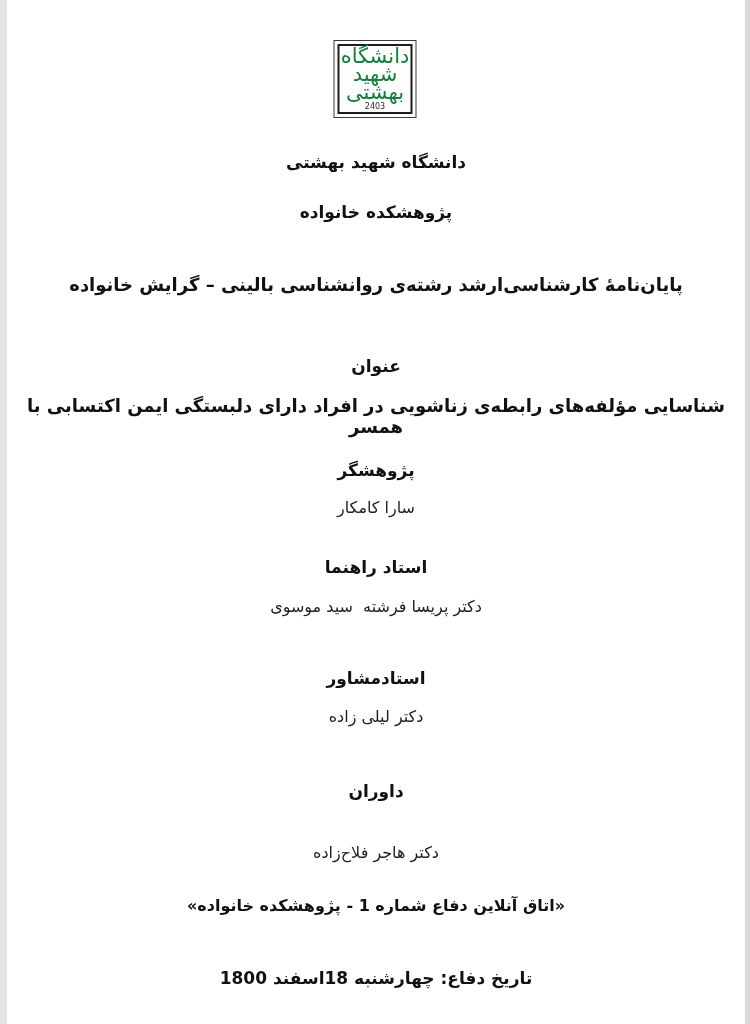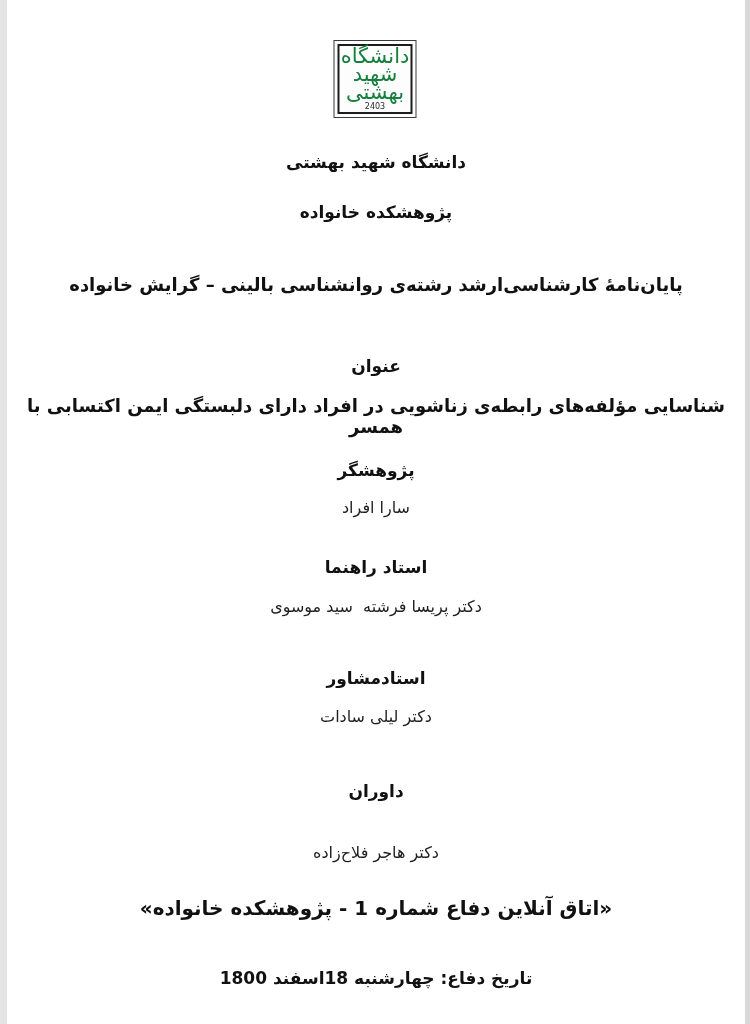--- a/index.html
+++ b/index.html
@@ -79,21 +79,21 @@
     left: 7px;
     right: 5px;
     text-align: center;
     direction: rtl;
     color: #111111;
     white-space: pre-wrap;
   }
   .b17 { font-size: 17px; font-weight: 700; }
   .b18 { font-size: 18px; font-weight: 700; text-align: center; }
   .r16 { font-size: 16px; font-weight: 400; color: #1f1f1f; }
-  .b16 { font-size: 20px; font-weight: 700; }
+  .b16 { font-size: 16px; font-weight: 700; }
   .url {
     direction: ltr;
     font-family: "Liberation Sans", sans-serif;
     font-size: 16px;
     font-weight: 600;
     letter-spacing: 0.8px;
     color: #161616;
   }
 </style>
 </head>
@@ -119,29 +119,29 @@
   <div class="line b17" style="top:202px">پژوهشکده خانواده</div>
 
   <div class="line b18" style="top:274px">پایان‌نامهٔ کارشناسی‌ارشد رشته‌ی روانشناسی بالینی – گرایش خانواده</div>
 
   <div class="line b17" style="top:356px">عنوان</div>
 
   <div class="line b18" style="top:395px">شناسایی مؤلفه‌های رابطه‌ی زناشویی در افراد دارای دلبستگی ایمن اکتسابی با همسر</div>
 
   <div class="line b17" style="top:460px">پژوهشگر</div>
 
-  <div class="line r16" style="top:498px">سارا افراد</div>
+  <div class="line r16" style="top:498px">سارا کامکار</div>
 
   <div class="line b17" style="top:557px">استاد راهنما</div>
 
   <div class="line r16" style="top:597px">دکتر پریسا فرشته  سید موسوی</div>
 
   <div class="line b17" style="top:668px">استادمشاور</div>
 
-  <div class="line r16" style="top:707px">دکتر لیلی سادات</div>
+  <div class="line r16" style="top:707px">دکتر لیلی زاده</div>
 
   <div class="line b17" style="top:781px">داوران</div>
 
 
   <div class="line r16" style="top:843px">دکتر هاجر فلاح‌زاده</div>
 
   <div class="line b16" style="top:896px">«اتاق آنلاین دفاع شماره 1 - پژوهشکده خانواده»</div>
 
 
   <div class="line b17" style="top:968px">تاریخ دفاع: چهارشنبه 18اسفند 1800</div>

